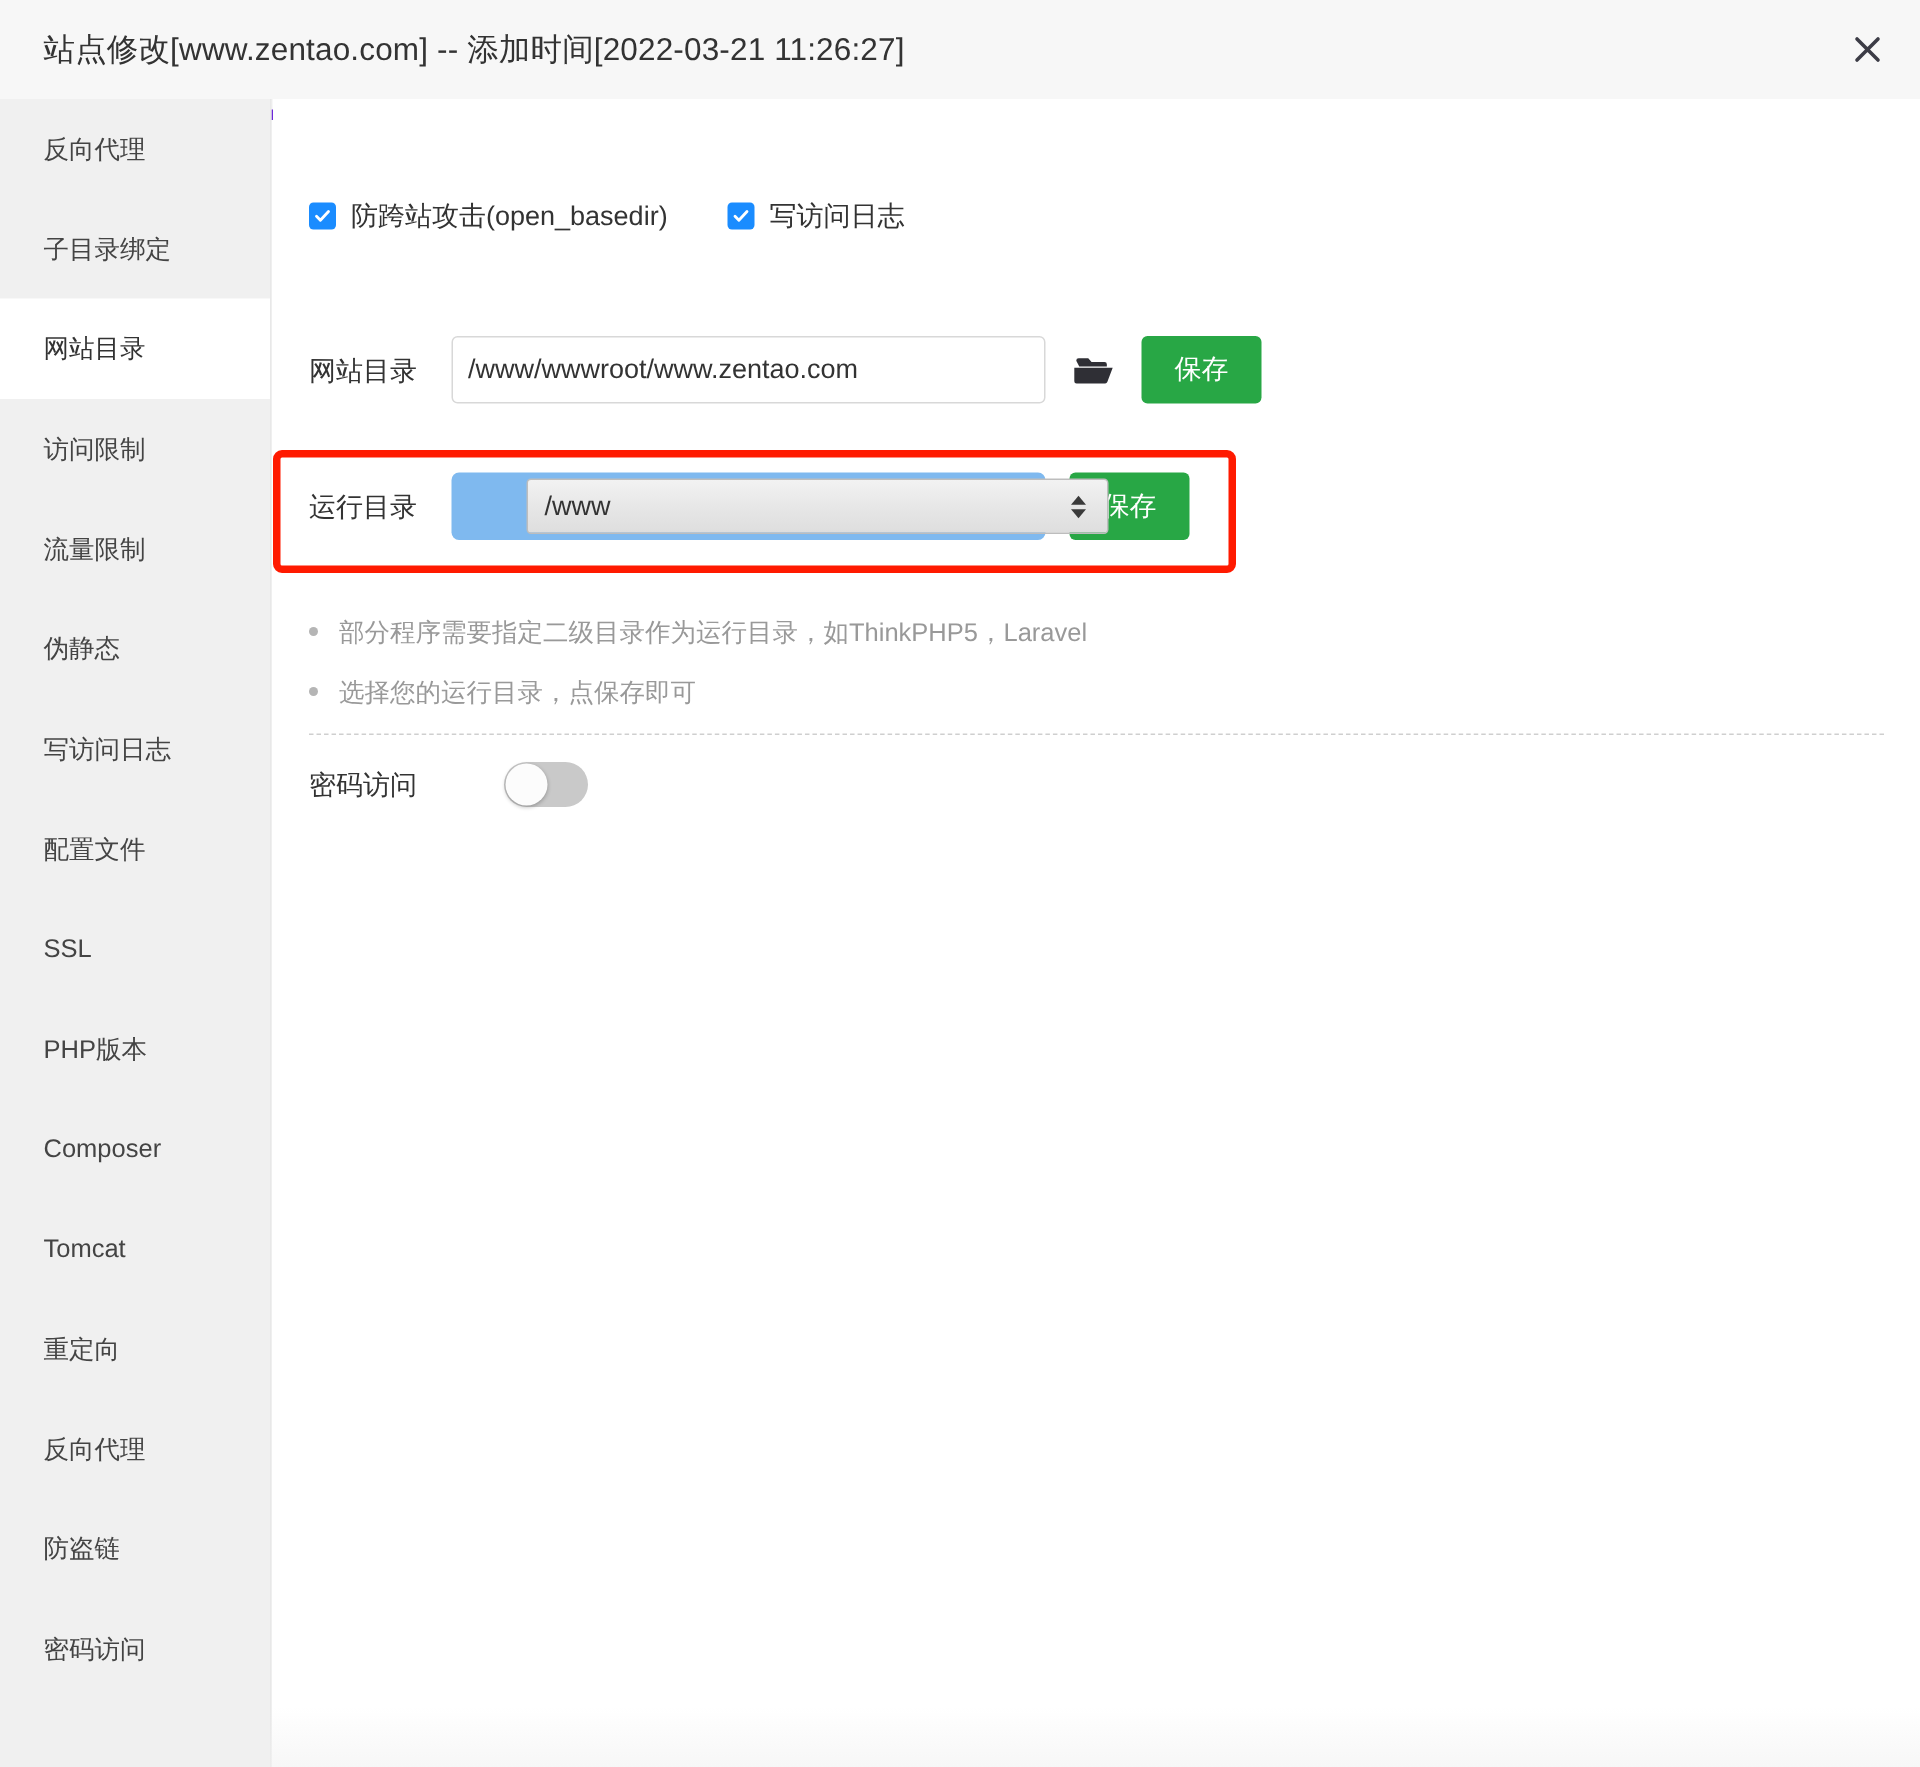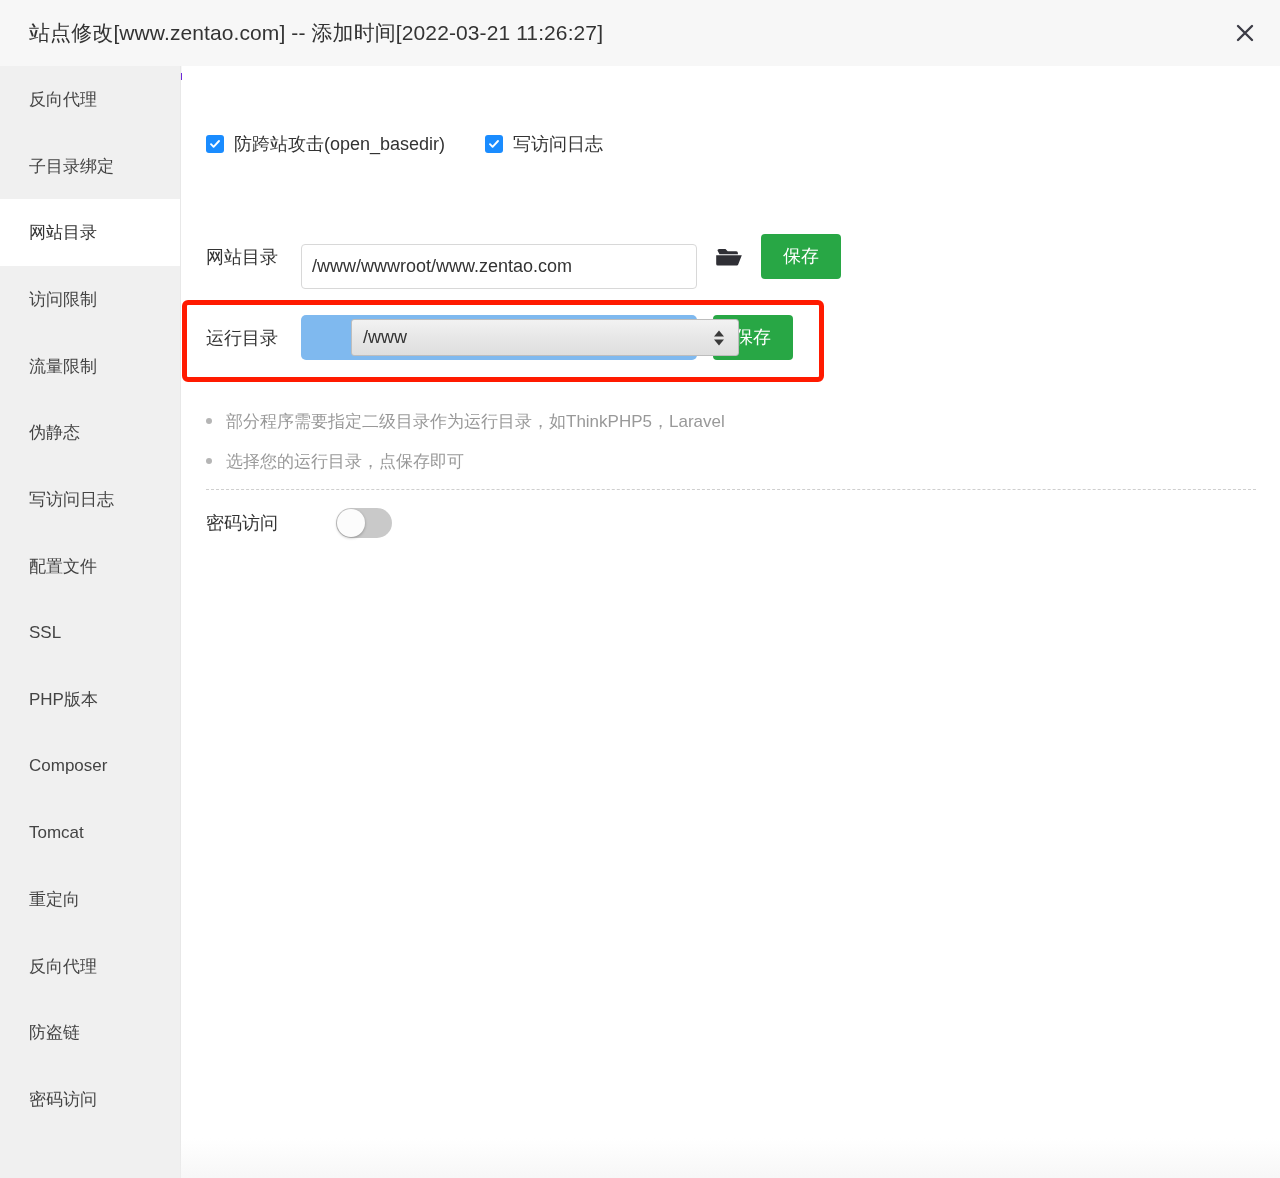--- a/index.html
+++ b/index.html
@@ -127,21 +127,20 @@
     width: 396px;
     height: 45px;
     border: 1px solid #d8d8d8;
     border-radius: 4px;
     background: #ffffff;
     font-size: 18px;
     color: #333333;
     padding: 12px 10px;
     font-family: "Liberation Sans", "DejaVu Sans", sans-serif;
     outline: none;
-    margin-top: 20px;
   }
   .folder-icon {
     margin-left: 18px;
     width: 30px; height: 30px;
     display: flex;
     align-items: center;
     justify-content: center;
     cursor: pointer;
   }
   .folder-icon svg { display: block; }

